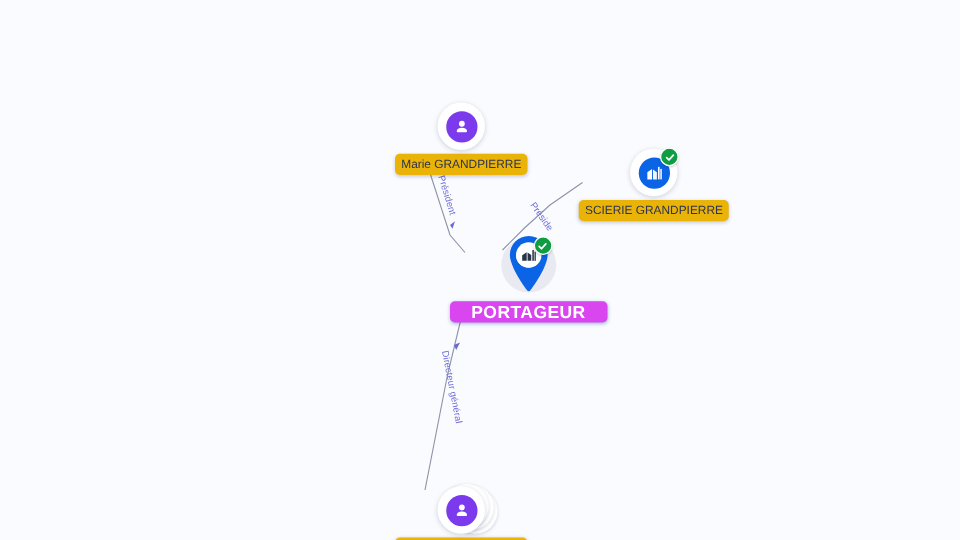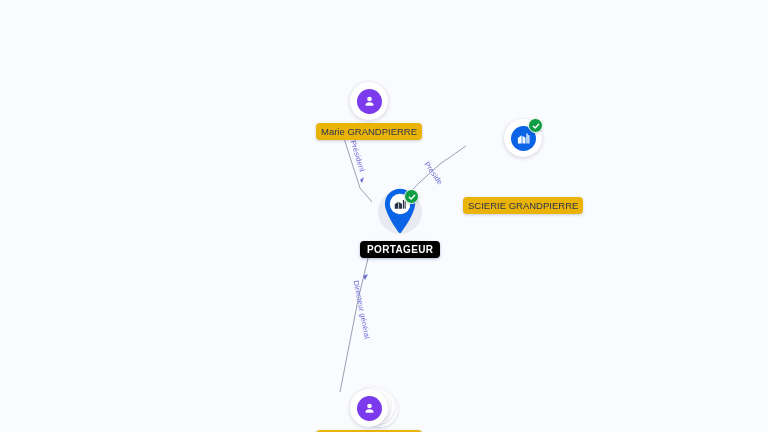--- a/index.html
+++ b/index.html
@@ -119,26 +119,26 @@
     border-radius: 4px;
     padding: 2px 5px;
     font-size: 9.5px;
     color: #2c3550;
     white-space: nowrap;
     box-shadow: 0 1px 3px rgba(30,40,90,.22);
     line-height: 13px;
     font-family: "Liberation Sans", sans-serif;
   }
   .name-chip.highlight {
-    background: #000000;
+    background: #d946ef;
     color: #ffffff;
     font-weight: bold;
     letter-spacing: .35px;
-    font-size: 10px;
-    padding: 2px 7px;
+    font-size: 14px;
+    padding: 2px 17px;
     box-shadow: 0 1px 3px rgba(10,60,150,.35);
   }
 
   
   .pin-wrap {
     position: relative;
     width: 46px;
     height: 54px;
     display: flex;
     justify-content: center;
@@ -218,21 +218,21 @@
           <svg width="15" height="15" viewBox="0 0 24 24" fill="#ffffff">
             <circle cx="12" cy="8" r="3.7"></circle>
             <path d="M12 13.2c-4 0-6.6 2.1-6.6 4.3 0 .9 1 1.3 2.1 1.3h9c1.1 0 2.1-.4 2.1-1.3 0-2.2-2.6-4.3-6.6-4.3z"></path>
           </svg>
         </div>
       </div>
     </div>
     <div class="name-chip">Marie GRANDPIERRE</div>
   </div>
 
-  <div class="node" style="left:463px; top:119px;gap:37px;">
+  <div class="node" style="left:463px; top:119px;">
     <div class="avatar-wrap">
       <div class="avatar-ring">
         <div class="avatar-disc company">
           <svg width="15" height="15" viewBox="0 0 24 24" fill="#ffffff">
             <path d="M3 20V11l6-4.2V20H3z"></path>
             <path d="M10.2 20V7.4l5 3.5V20h-5z" opacity=".95"></path>
             <rect x="16.6" y="4" width="2.1" height="16"></rect>
             <rect x="19.6" y="6.6" width="1.9" height="13.4"></rect>
           </svg>
         </div>

